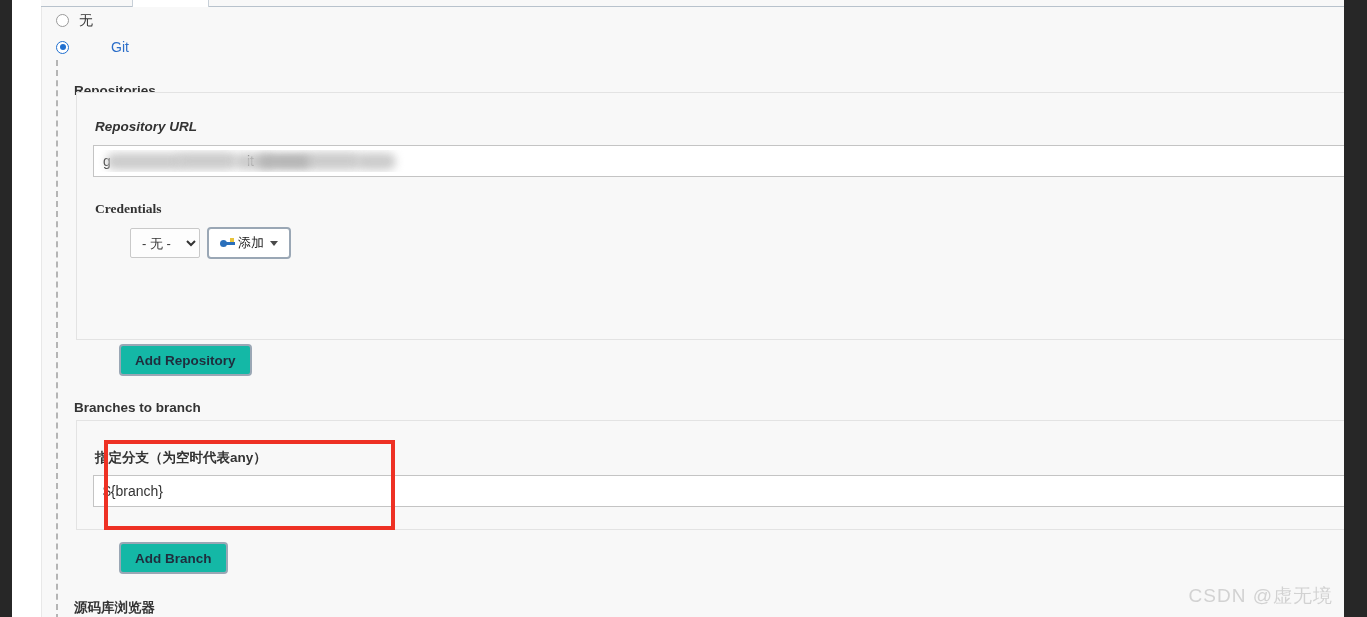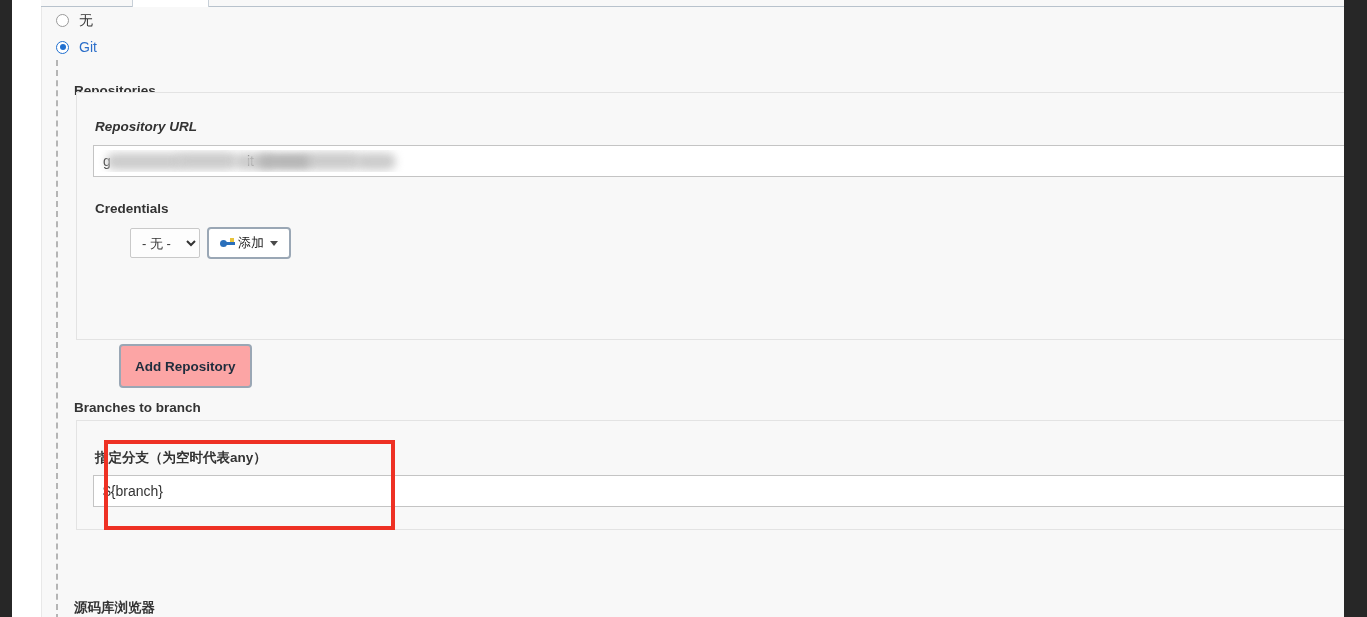--- a/index.html
+++ b/index.html
@@ -60,21 +60,21 @@
     border-left: 1px solid #e8e8e8;
   }
 
   
   .radio-row {
     position: absolute; left: 14px;
     display: flex; align-items: center;
     height: 20px;
   }
   .radio-row.r1 { top: 3px; }
-  .radio-row.r2 { top: 30px; }
+  .radio-row.r2 { top: 30px; gap: 32px; }
   .radio-dot {
     width: 13px; height: 13px; border-radius: 50%;
     border: 1px solid #9a9a9a; background: #fff;
     display: inline-block; flex: none;
     position: relative;
   }
   .radio-dot.checked {
     border-color: #1f6fd0;
     border-width: 1px;
     background: #fff;
@@ -122,21 +122,21 @@
     border-right: none;
   }
   .field-label {
     position: absolute;
     font-size: 13.5px;
     font-weight: 600;
     color: #333;
     white-space: nowrap;
   }
   .lbl-repo-url { left: 53px; top: 112px; font-style: italic; }
-  .lbl-creds    { left: 53px; top: 194px; }
+  .lbl-creds    { left: 53px; top: 194px; font-family: Liberation Serif, serif; }
 
   
   .wide-input {
     position: absolute;
     left: 51px;
     width: 1293px;
     height: 32px;
     background: #ffffff;
     border: 1px solid #c4c4c4;
     border-right: none;
@@ -214,23 +214,23 @@
     width: 0; height: 0; flex: none;
     border-left: 4px solid transparent;
     border-right: 4px solid transparent;
     border-top: 5px solid #4a4a4a;
     margin-left: 3px;
   }
 
   
   .outline-btn {
     position: absolute;
-    height: 44px;
+    height: 32px;
     padding: 0 14px;
-    background: #fca5a5;
+    background: #14b8a6;
     border: 2px solid #9aa7b5;
     border-radius: 4px;
     font-size: 13.5px;
     font-weight: 700;
     color: #1f2d3d;
     cursor: pointer;
     white-space: nowrap;
     font-family: "Liberation Sans", sans-serif;
   }
   #add-repository-btn { left: 77px; top: 337px; }
@@ -335,20 +335,22 @@
     <div class="sec-head branches">Branches to branch</div>
 
     <div class="branch-block"></div>
 
     <div class="field-label lbl-branch">指定分支（为空时代表any）</div>
 
     <input class="wide-input" id="branch-input" type="text" value="${branch}" style="">
 
     <div class="red-box"></div>
 
+    <button class="outline-btn" id="add-branch-btn">Add Branch</button>
 
     <div class="sec-head browser">源码库浏览器</div>
   </div>
 
   <div class="gutter-left"></div>
   <div class="gutter-right"></div>
 
+  <div class="watermark">CSDN @虚无境</div>
 </div>
 
 </body></html>

